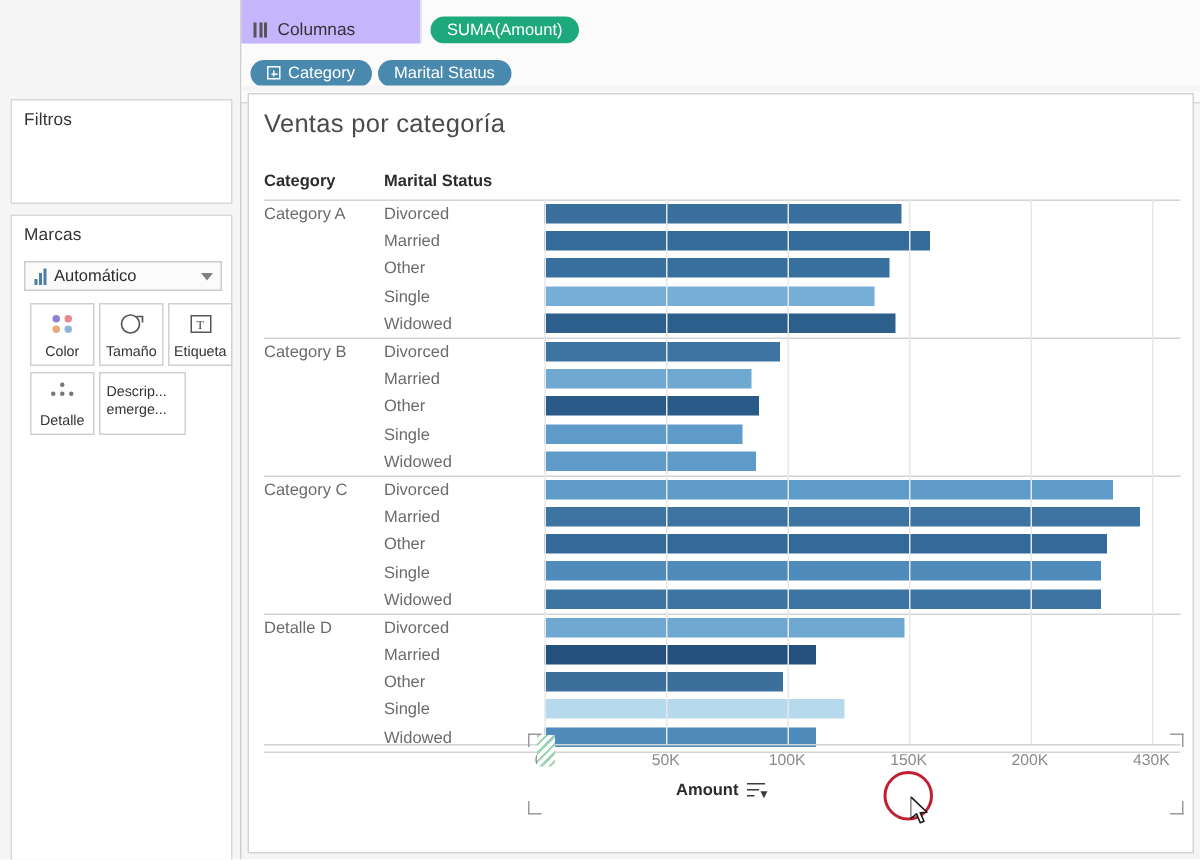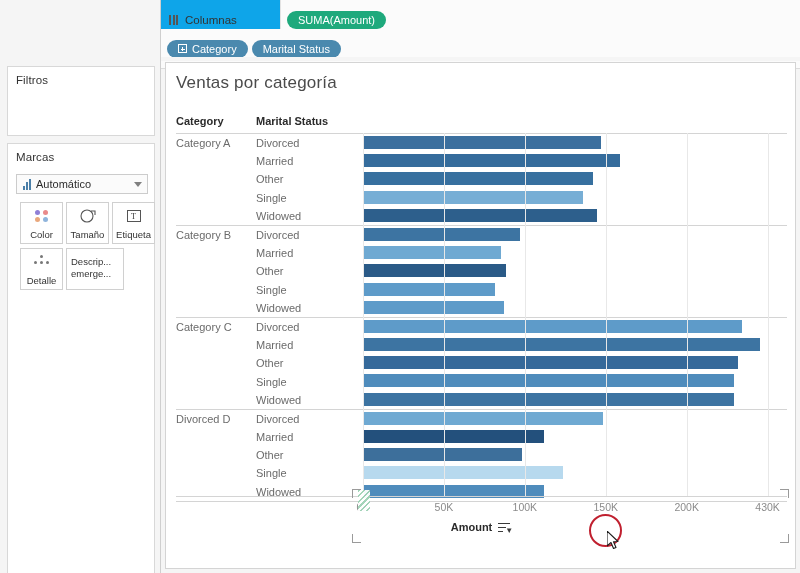--- a/index.html
+++ b/index.html
@@ -118,21 +118,21 @@
     font-size: 11px; color: #ffffff;
     white-space: nowrap;
   }
   .pill-green { background: #1ea97c; }
   .pill-blue  { background: #4a89ae; }
 
   
   #shelf-cols, #shelf-rows {
     position: absolute; left: 161px;
     height: 40px;
-    background: #0ea5e9;
+    background: #c4b5fd;
     border-bottom: 1px solid #dcdcdc;
     display: flex; 
   }
   #shelf-cols { top: 0px; width: 639px; }
   #shelf-rows { top: 29px; width: 639px; }
   .shelf-label {
     width: 120px; display: flex; align-items: center;
     font-size: 11.5px; color: #333333;
     padding-left: 8px;
     border-right: 1px solid #e3e3e3;
@@ -490,21 +490,21 @@
             </div>
           </div>
           <div class="bar-row">
             <span class="ms-name">Widowed</span>
             <div class="bar-track">
               <div class="bar" title="Category C / Widowed: 229500" style="width: 371.405px; background: rgb(61, 116, 162);"></div>
             </div>
           </div>
         </div>
         <div class="cat-group">
-          <div class="cat-name">Divorced D</div>
+          <div class="cat-name">Detalle D</div>
           <div class="bar-row">
             <span class="ms-name">Divorced</span>
             <div class="bar-track">
               <div class="bar" title="Category D / Divorced: 148000" style="width: 239.511px; background: rgb(111, 169, 210);"></div>
             </div>
           </div>
           <div class="bar-row">
             <span class="ms-name">Married</span>
             <div class="bar-track">
               <div class="bar" title="Category D / Married: 112000" style="width: 181.252px; background: rgb(35, 80, 124);"></div>

